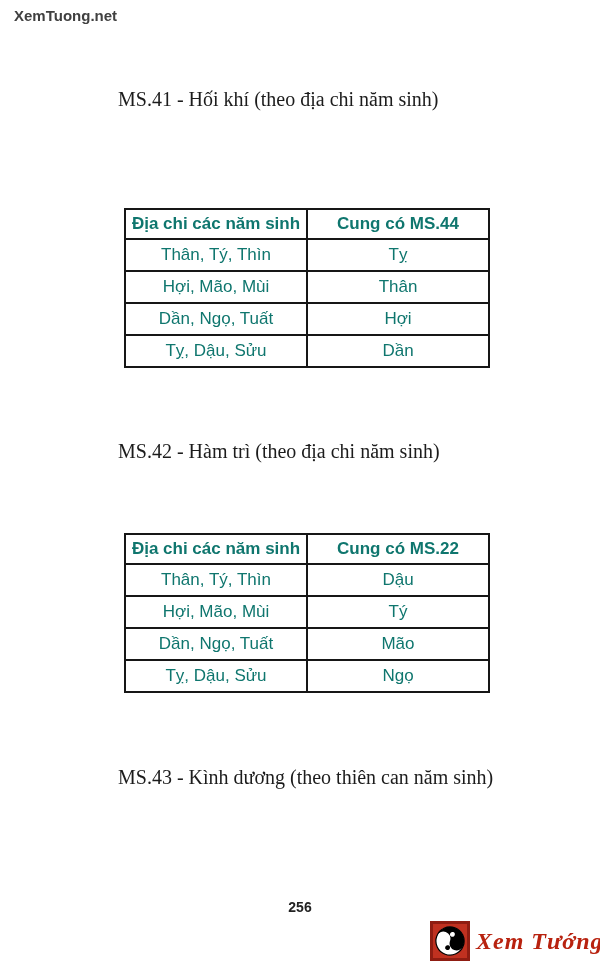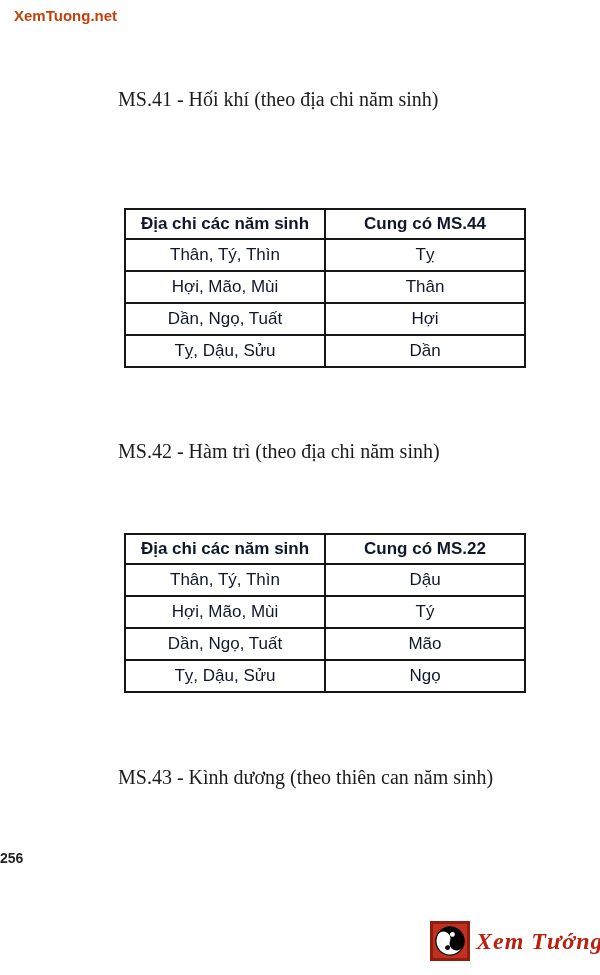--- a/index.html
+++ b/index.html
@@ -9,54 +9,54 @@
     background:#ffffff;
     overflow:hidden;
     font-family:"Liberation Serif","DejaVu Serif",serif;
     color:#1c1c1c;
   }
   
   .watermark{
     position:absolute;top:7px;left:14px;
     font-family:"Liberation Sans","DejaVu Sans",sans-serif;
     font-size:15px;font-weight:bold;
-    color:#c2410c;text-decoration:none;cursor:pointer;
+    color:#404040;text-decoration:none;cursor:pointer;
   }
   
   .para{
     position:absolute;left:91px;width:437px;
     font-size:20px;line-height:27px;
     text-align:justify;
   }
   .para.indent{text-indent:27px;}
   .heading{
     position:absolute;left:118px;width:420px;
     font-size:20px;line-height:26px;
     text-align:left;
   }
   .para b,.heading b{font-weight:normal;}
   
   .chi-table{
-    position:absolute;left:124px;width:402px;
+    position:absolute;left:124px;width:366px;
     border-collapse:collapse;
     font-family:"Liberation Sans","DejaVu Sans",sans-serif;
-    font-size:17px;color:#0f172a;
+    font-size:17px;color:#0f766e;
     table-layout:fixed;
   }
   .chi-table th,.chi-table td{
     border:2px solid #161616;
     text-align:center;vertical-align:middle;
     padding:0;
   }
   .chi-table th{height:28px;font-weight:bold;}
   .chi-table td{height:30px;font-weight:normal;}
   
   .page-number{
-    position:absolute;top:850px;left:0;width:600px;
-    text-align:left;
+    position:absolute;top:899px;left:0;width:600px;
+    text-align:center;
     font-family:"Liberation Sans","DejaVu Sans",sans-serif;
     font-size:14px;font-weight:bold;color:#222;
   }
   .logo{
     position:absolute;top:921px;left:430px;
     display:flex;align-items:center;gap:6px;
     cursor:pointer;text-decoration:none;
   }
   .logo-square{
     width:40px;height:40px;

